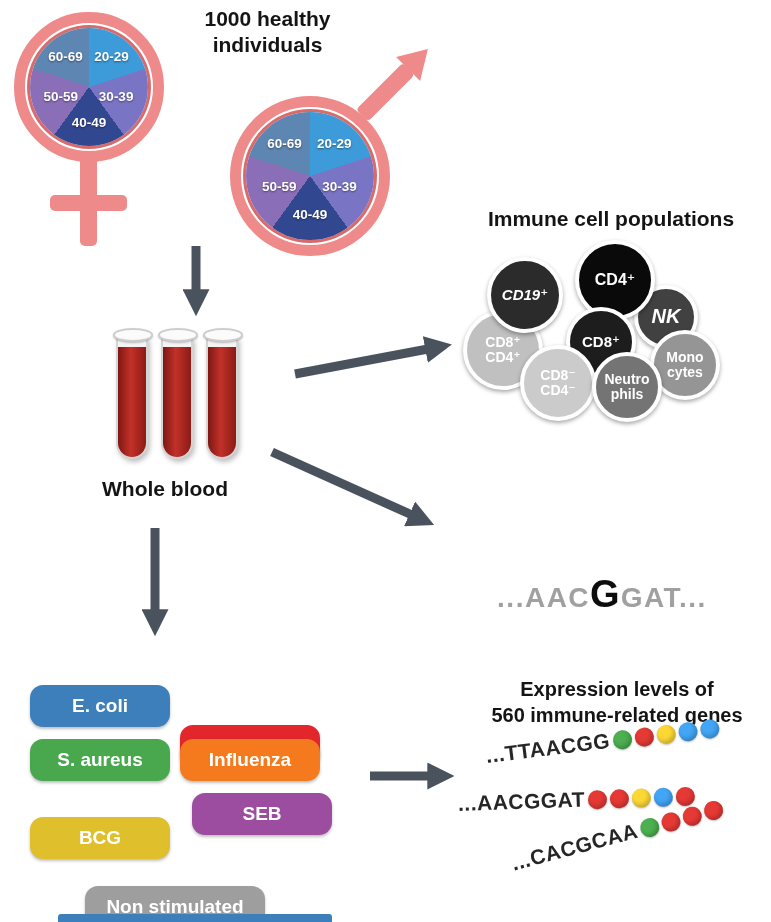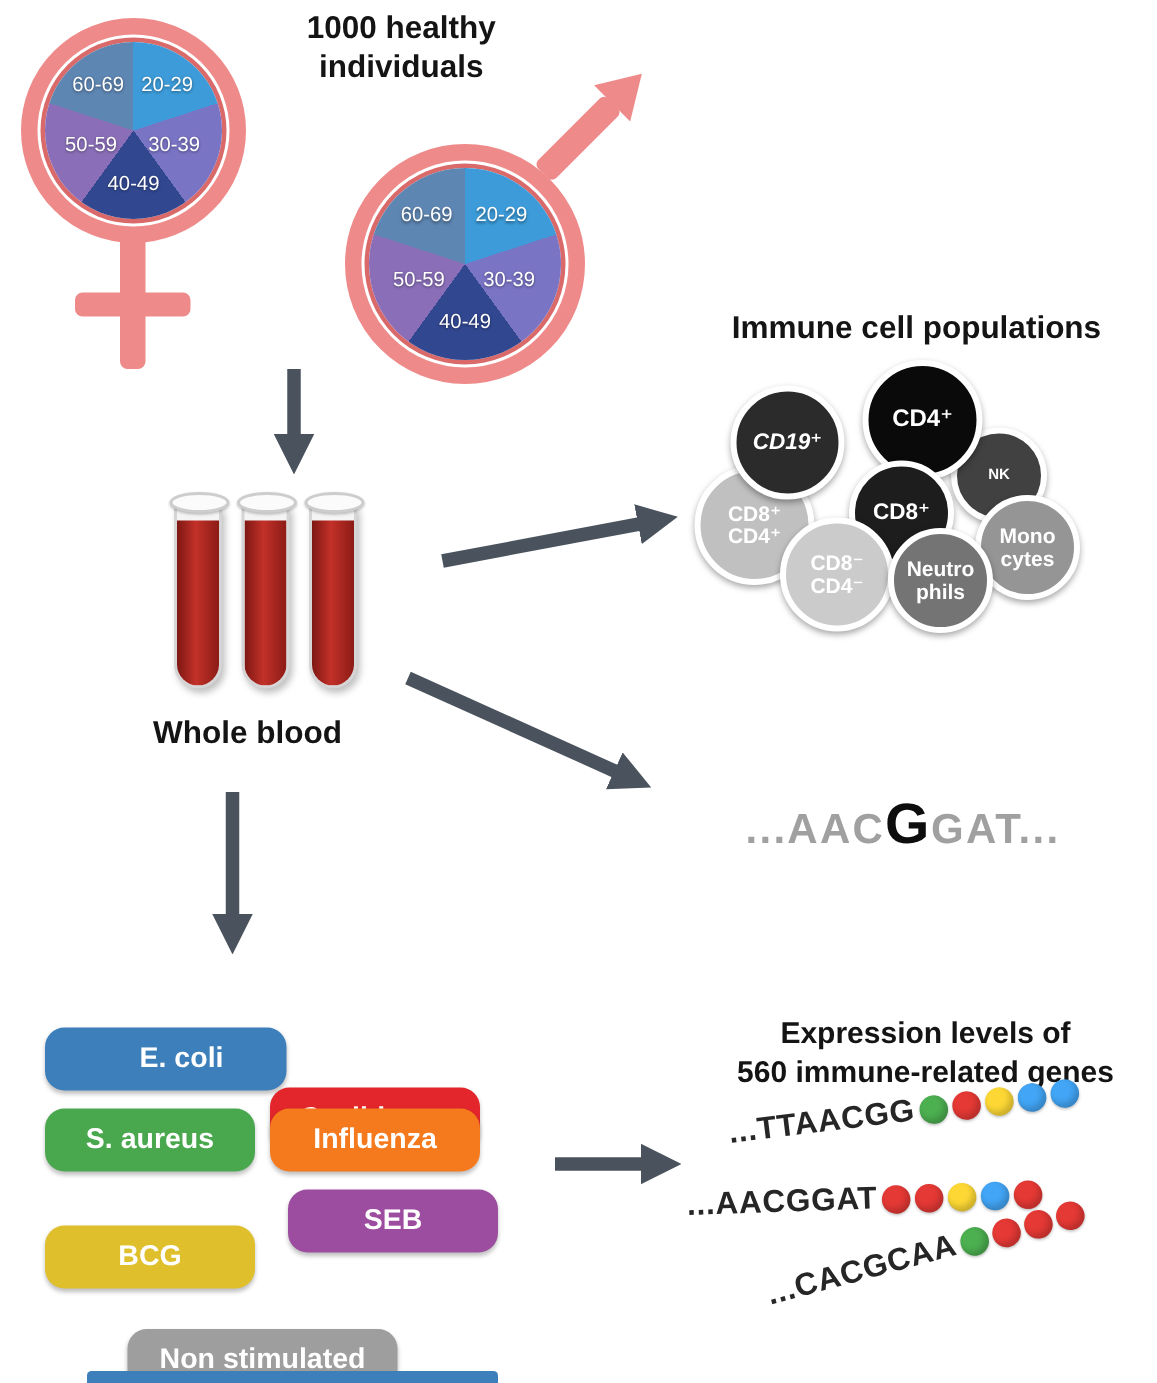--- a/index.html
+++ b/index.html
@@ -24,21 +24,21 @@
   .ring-m { left:230px; top:96px; width:160px; height:160px; }
   .pie { position:relative; border-radius:50%; box-shadow:0 0 0 3px #da6a6a;
     background: conic-gradient(from 0deg,
       #3c9bd8 0deg 72deg,   
       #7a74c4 72deg 144deg, 
       #314790 144deg 216deg,
       #8a6fb8 216deg 288deg,
       #5e86b2 288deg 360deg ); }
   .pie-f { width:118px; height:118px; }
   .pie-m { width:128px; height:128px; }
-  .pl { position:absolute; transform:translate(-50%,-50%); color:#fff; font-weight:normal;
+  .pl { position:absolute; transform:translate(-50%,-50%); color:#fff; font-weight:bold;
         font-size:13.5px; text-shadow:0 1px 2px rgba(0,0,0,0.45); white-space:nowrap; }
   .pl-2029 { left:69%; top:24%;text-align:center; }
   .pl-3039 { left:73%; top:58%; }
   .pl-4049 { left:50%; top:80%; }
   .pl-5059 { left:26%; top:58%; }
   .pl-6069 { left:30%; top:24%; }
   .stem-f  { position:absolute; left:80px; top:156px; width:17px; height:90px; background:#ef8a8a; border-radius:5px; }
   .cross-f { position:absolute; left:50px; top:195px; width:77px; height:16px; background:#ef8a8a; border-radius:5px; }
   .shaft-m { position:absolute; left:362px; top:107px; width:66px; height:17px; background:#ef8a8a;
              border-radius:4px; transform-origin:0 50%; transform:rotate(-45deg); }
@@ -59,30 +59,30 @@
   .tube-rim { position:absolute; left:1px; top:0; width:40px; height:14px; background:#fbfbfb;
               border:2px solid #cdcdcd; border-radius:50%; box-sizing:border-box;
               box-shadow:0 1px 2px rgba(0,0,0,0.25); }
 
   
   .cell { position:absolute; border-radius:50%; border:4px solid #fff; box-sizing:border-box;
           box-shadow:0 2px 4px rgba(0,0,0,0.35); display:flex; align-items:center; justify-content:center; }
   .cell-label { color:#fff; font-weight:bold; text-align:center; line-height:1.08; white-space:pre-line; }
   .c0 { left:463px; top:310px; width:80px; height:80px; font-size:14px; }
   .c1 { left:487px; top:257px; width:76px; height:76px; font-size:15px; }
-  .c2 { left:634px; top:285px; width:64px; height:64px; font-size:10px; }
+  .c2 { left:634px; top:285px; width:64px; height:64px; font-size:20px;font-style:italic; }
   .c3 { left:575px; top:240px; width:80px; height:80px; font-size:16px; }
   .c4 { left:650px; top:330px; width:70px; height:70px; font-size:14px; }
   .c5 { left:566px; top:307px; width:70px; height:70px; font-size:15px; }
   .c6 { left:520px; top:345px; width:76px; height:76px; font-size:14px; }
   .c7 { left:592px; top:352px; width:70px; height:70px; font-size:14px; }
 
   
   .snp-block { position:absolute; left:436px; top:528px; width:332px; text-align:center; }
-  .snp-row { height:45px; line-height:45px; white-space:nowrap; }
+  .snp-row { height:45px; line-height:45px; white-space:nowrap;margin-top:44px; }
   .snp-flank  { font-weight:bold; font-size:28px; color:#a0a0a0; letter-spacing:1.5px; }
   .snp-allele { font-weight:bold; font-size:38px; color:#0d0d0d; letter-spacing:1px; }
 
   
   .stim { position:absolute; width:140px; height:42px; border-radius:13px; color:#fff;
           font-weight:bold; font-size:19px; display:flex; align-items:center; justify-content:center;
           box-shadow:0 2px 3px rgba(0,0,0,0.25); }
   .s0 { left:30px;  top:685px; }
   .s1 { left:180px; top:725px;text-decoration:underline; }
   .s2 { left:30px;  top:739px; }
@@ -196,21 +196,21 @@
   </div>
   <div class="cell c7" style="background: rgb(116, 116, 116);">
     <span class="cell-label">Neutro
 phils</span>
   </div>
 
   <div class="snp-block">
     <div class="snp-row"><span class="snp-flank">...AAC</span><span class="snp-allele">G</span><span class="snp-flank">GAT...</span></div>
   </div>
 
-  <div class="stim s0" style="background: rgb(61, 127, 186); padding-left: 21px;">
+  <div class="stim s0" style="background: rgb(61, 127, 186);">
     <span>E. coli</span>
   </div>
   <div class="stim s1" style="background: rgb(226, 38, 44);">
     <span>C. albicans</span>
   </div>
   <div class="stim s2" style="background: rgb(73, 168, 78);">
     <span>S. aureus</span>
   </div>
   <div class="stim s3" style="background: rgb(245, 121, 29);">
     <span>Influenza</span>

